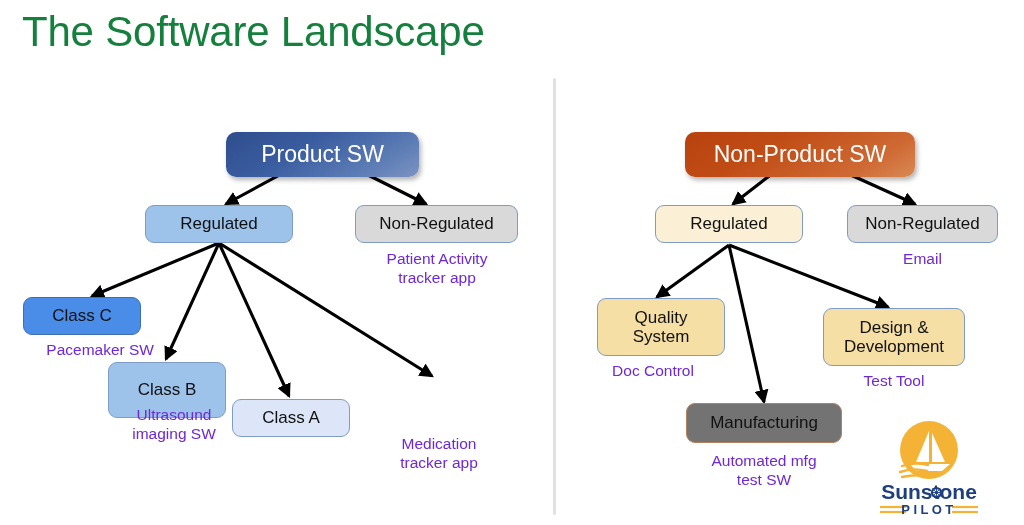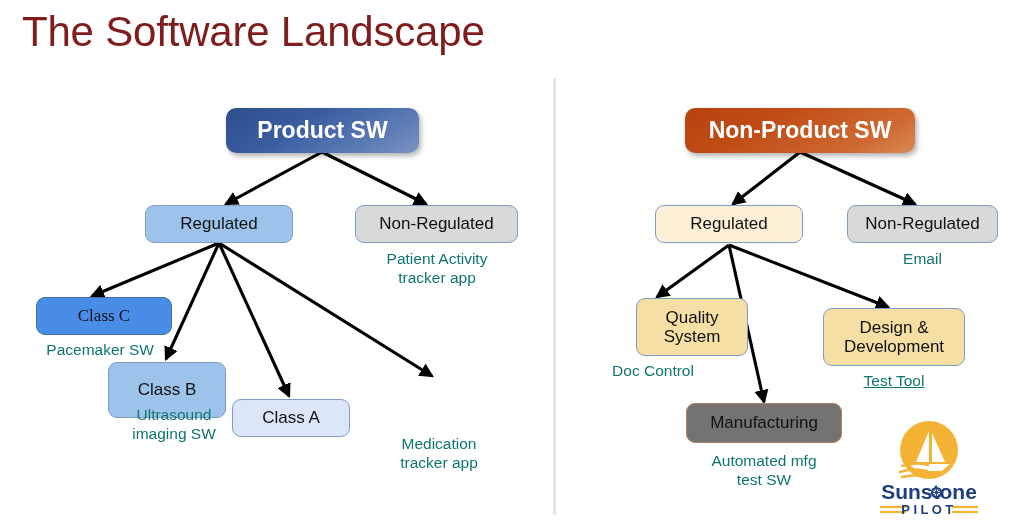--- a/index.html
+++ b/index.html
@@ -22,21 +22,21 @@
     height: 525px;
   }
   
   #page-title {
     position: absolute;
     left: 22px;
     top: 8px;
     font-size: 42px;
     font-weight: 400;
     letter-spacing: -0.2px;
-    color: #7f1d1d;
+    color: #15803d;
     white-space: nowrap;
   }
   
   #divider {
     position: absolute;
     left: 553px;
     top: 78px;
     width: 3px;
     height: 437px;
     background: #e2e2e2;
@@ -62,23 +62,24 @@
     border: 1.4px solid #7f9dc4;
     line-height: 1.12;
     font-size: 17px;
     color: #111111;
     padding: 2px 6px;
   }
   .node.root {
     border: none;
     border-radius: 10px;
     color: #ffffff;
-    font-weight: bold;
+    font-weight: normal;
     font-size: 23px;
     box-shadow: 2px 3px 5px rgba(0,0,0,0.30);
+    margin-top: 24px;
   }
   .node.root.blue {
     background: linear-gradient(150deg, #2f4d8c 0%, #3a5da0 38%, #5c7cb5 75%, #7c93c2 100%);
   }
   .node.root.orange {
     background: linear-gradient(150deg, #b8420f 0%, #c04c15 35%, #cf6a34 78%, #d98a55 100%);
   }
   .node.blue-mid   { background: #9dc3eb; }
   .node.blue-dark  { background: #4a8de8; border-color: #3f6ea8; }
   .node.blue-light { background: #dce6f8; }
@@ -86,21 +87,21 @@
   .node.cream      { background: #fbf0d5; }
   .node.gold       { background: #f6dfa4; }
   .node.salmon     { background: #737373; border-color: #b5805e; }
 
   
   .caption {
     position: absolute;
     text-align: center;
     font-size: 15.5px;
     line-height: 1.22;
-    color: #0f766e;
+    color: #6d28d9;
   }
   
   #logo {
     position: absolute;
     left: 866px;
     top: 419px;
     width: 126px;
     height: 99px;
   }
 </style>
@@ -144,21 +145,21 @@
 
   <div class="node blue-mid" style="left:145px; top:205px; width:148px; height:38px;">
     <span>Regulated</span>
   </div>
 
   <div class="node gray" style="left:355px; top:205px; width:163px; height:38px;">
     <span>Non-Regulated</span>
   </div>
   <div class="caption" style="left:356px; top:250px; width:162px;">Patient Activity<br>tracker app</div>
 
-  <div class="node blue-dark" style="left:36px; top:297px; width:136px; height:38px;font-family:Liberation Serif, serif;">
+  <div class="node blue-dark" style="left:23px; top:297px; width:118px; height:38px;">
     <span>Class C</span>
   </div>
   <div class="caption" style="left:10px; top:341px; width:144px;text-align:right;">Pacemaker SW</div>
 
   <div class="node blue-mid" style="left:108px; top:362px; width:118px; height:56px;">
     <span>Class B</span>
   </div>
   <div class="caption" style="left:102px; top:406px; width:144px;">Ultrasound<br>imaging SW</div>
 
   <div class="node blue-light" style="left:232px; top:399px; width:118px; height:38px;">
@@ -173,34 +174,34 @@
 
   <div class="node cream" style="left:655px; top:205px; width:148px; height:38px;">
     <span>Regulated</span>
   </div>
 
   <div class="node gray" style="left:847px; top:205px; width:151px; height:38px;">
     <span>Non-Regulated</span>
   </div>
   <div class="caption" style="left:847px; top:250px; width:151px;">Email</div>
 
-  <div class="node gold" style="left:597px; top:298px; width:112px; height:58px;margin-left:39px;">
+  <div class="node gold" style="left:597px; top:298px; width:128px; height:58px;">
     <span>Quality<br>System</span>
   </div>
   <div class="caption" style="left:584px; top:362px; width:138px;">Doc Control</div>
 
   <div class="node salmon" style="left:686px; top:403px; width:156px; height:40px;">
     <span>Manufacturing</span>
   </div>
   <div class="caption" style="left:692px; top:452px; width:144px;">Automated mfg<br>test SW</div>
 
   <div class="node gold" style="left:823px; top:308px; width:142px; height:58px;">
     <span>Design &amp;<br>Development</span>
   </div>
-  <div class="caption" style="left:823px; top:372px; width:142px;text-decoration:underline;">Test Tool</div>
+  <div class="caption" style="left:823px; top:372px; width:142px;">Test Tool</div>
 
   <svg id="logo" viewBox="0 0 126 99" xmlns="http://www.w3.org/2000/svg">
 
     <circle cx="63" cy="31" r="29" fill="#f5b335"></circle>
 
     <g>
       <path d="M63 12 L63 43 L50 43 Z" fill="#ffffff"></path>
       <path d="M66 14 L79 43 L66 43 Z" fill="#ffffff"></path>
       <path d="M44 45 L84 45 L76 52 L50 52 Z" fill="#ffffff"></path>
     </g>

